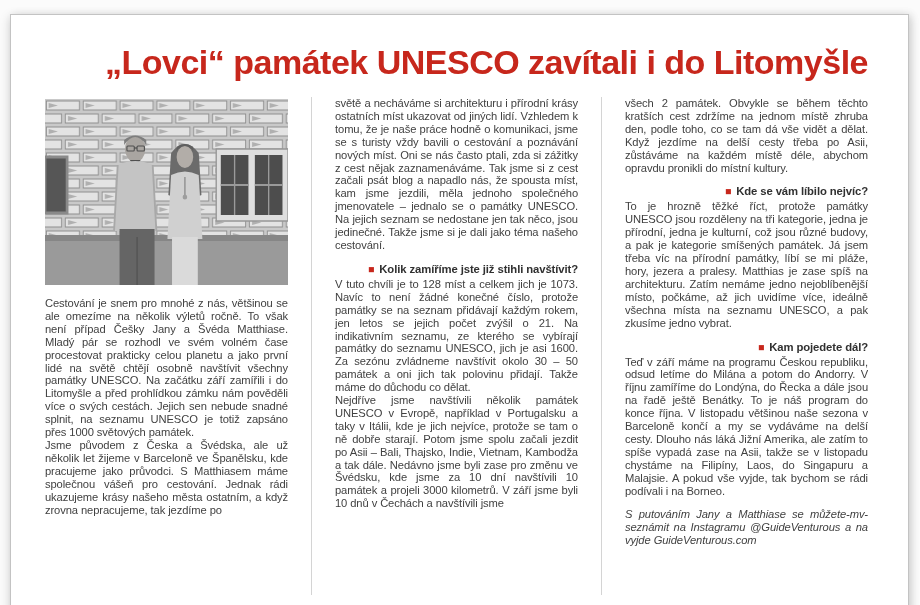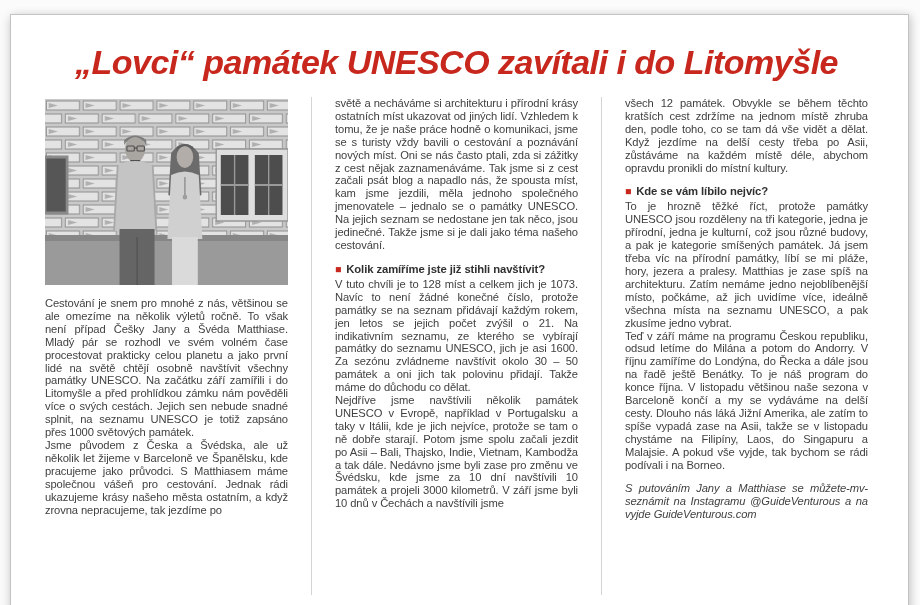--- a/index.html
+++ b/index.html
@@ -14,25 +14,24 @@
     position:absolute;left:10px;top:14px;
     width:899px;height:600px;
     box-sizing:border-box;
     background:#ffffff;
     border:1px solid #c3c3c3;
     box-shadow:0 3px 10px rgba(0,0,0,.18), 3px 0 8px rgba(0,0,0,.08);
     padding:16px 40px 0 34px;
   }
   .headline{
     margin:12px 0 16px 0;
-    text-align:center;
+    text-align:right;
     font-size:34px;
     line-height:38px;
     font-weight:bold;
-    font-style:italic;
     letter-spacing:-0.5px;
     white-space:nowrap;
     color:#c7271c;
   }
   .cols{display:flex;align-items:stretch;height:498px;overflow:hidden;}
   .col{flex:1 1 0;min-width:0;padding:0 23px;overflow:hidden;}
   .col.first{padding-left:0;}
   .col.last{padding-right:0;}
   .col.mid,.col.last{border-left:1px solid #d4d4d4;}
   .photo-wrap{
@@ -48,21 +47,21 @@
     color:#414141;
     text-align:justify;
   }
   h3.q{
     margin:11px 0 2px 0;
     font-size:11.3px;
     line-height:13px;
     letter-spacing:-0.1px;
     font-weight:bold;
     color:#303030;
-    text-align:left;
+    text-align:right;
   }
   .sq{
     color:#c7271c;
     font-size:10.5px;
     margin-right:5px;
     font-style:normal;
   }
   p.footnote{
     margin:11px 0 0 0;
     font-size:11.2px;
@@ -147,24 +146,25 @@
     <div class="col mid">
       <p class="body">světě a necháváme si architekturu i přírodní krásy ostatních míst ukazovat od jiných lidí. Vzhledem k tomu, že je naše práce hodně o komunikaci, jsme se s turisty vždy bavili o cestování a poznávání nových míst. Oni se nás často ptali, zda si zážitky z cest nějak zaznamenáváme. Tak jsme si z cest začali psát blog a napadlo nás, že spousta míst, kam jsme jezdili, měla jednoho společného jmenovatele – jednalo se o památky UNESCO. Na jejich seznam se nedostane jen tak něco, jsou jedinečné. Takže jsme si je dali jako téma našeho cestování.</p>
 
       <h3 class="q"><span class="sq">■</span><span>Kolik zamíříme jste již stihli navštívit?</span></h3>
       <p class="body">V tuto chvíli je to 128 míst a celkem jich je 1073. Navíc to není žádné konečné číslo, protože památky se na seznam přidávají každým rokem, jen letos se jejich počet zvýšil o 21. Na indikativním seznamu, ze kterého se vybírají památky do seznamu UNESCO, jich je asi 1600. Za sezónu zvládneme navštívit okolo 30 – 50 památek a oni jich tak polovinu přidají. Takže máme do důchodu co dělat.</p>
 
       <p class="body">Nejdříve jsme navštívili několik památek UNESCO v Evropě, například v Portugalsku a taky v Itálii, kde je jich nejvíce, protože se tam o ně dobře starají. Potom jsme spolu začali jezdit po Asii – Bali, Thajsko, Indie, Vietnam, Kambodža a tak dále. Nedávno jsme byli zase pro změnu ve Švédsku, kde jsme za 10 dní navštívili 10 památek a projeli 3000 kilometrů. V září jsme byli 10 dnů v Čechách a navštívili jsme</p>
     </div>
 
     <div class="col last">
-      <p class="body">všech 12 památek. Obvykle se během těchto kratších cest zdržíme na jednom místě zhruba den, podle toho, co se tam dá vše vidět a dělat. Když jezdíme na delší cesty třeba po Asii, zůstáváme na každém místě déle, abychom opravdu pronikli do místní kultury.</p>
+      <p class="body">všech 2 památek. Obvykle se během těchto kratších cest zdržíme na jednom místě zhruba den, podle toho, co se tam dá vše vidět a dělat. Když jezdíme na delší cesty třeba po Asii, zůstáváme na každém místě déle, abychom opravdu pronikli do místní kultury.</p>
 
       <h3 class="q"><span class="sq">■</span><span>Kde se vám líbilo nejvíc?</span></h3>
       <p class="body">To je hrozně těžké říct, protože památky UNESCO jsou rozděleny na tři kategorie, jedna je přírodní, jedna je kulturní, což jsou různé budovy, a pak je kategorie smíšených památek. Já jsem třeba víc na přírodní památky, líbí se mi pláže, hory, jezera a pralesy. Matthias je zase spíš na architekturu. Zatím nemáme jedno nejoblíbenější místo, počkáme, až jich uvidíme více, ideálně všechna místa na seznamu UNESCO, a pak zkusíme jedno vybrat.</p>
 
+      <h3 class="q"><span class="sq">■</span><span>Kam pojedete dál?</span></h3>
       <p class="body">Teď v září máme na programu Českou republiku, odsud letíme do Milána a potom do Andorry. V říjnu zamíříme do Londýna, do Řecka a dále jsou na řadě ještě Benátky. To je náš program do konce října. V listopadu většinou naše sezona v Barceloně končí a my se vydáváme na delší cesty. Dlouho nás láká Jižní Amerika, ale zatím to spíše vypadá zase na Asii, takže se v listopadu chystáme na Filipíny, Laos, do Singapuru a Malajsie. A pokud vše vyjde, tak bychom se rádi podívali i na Borneo.</p>
 
       <p class="footnote"><span class="sig">-mv-</span><span>S putováním Jany a Matthiase se můžete seznámit na Instagramu @GuideVenturous a na vyjde GuideVenturous.com</span></p>
     </div>
 
   </div>
 </div>
 
 </body></html>

